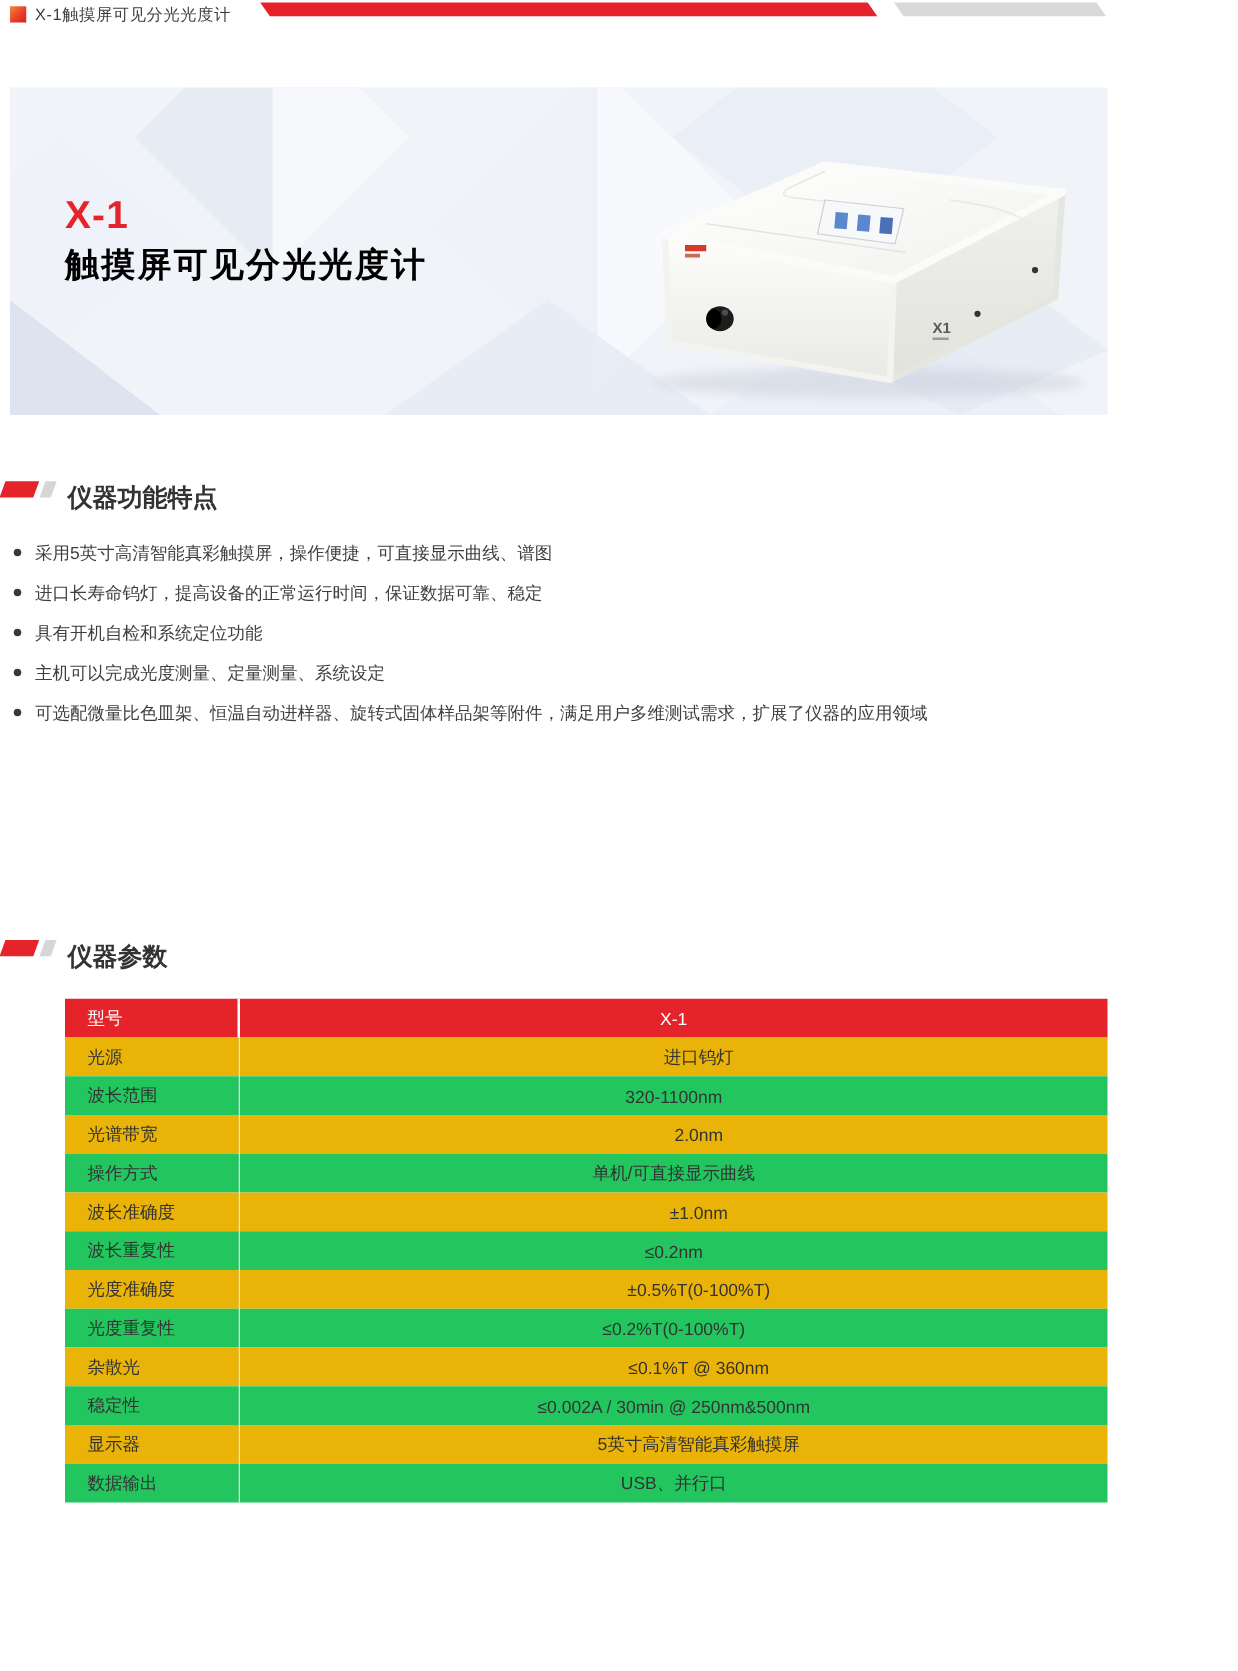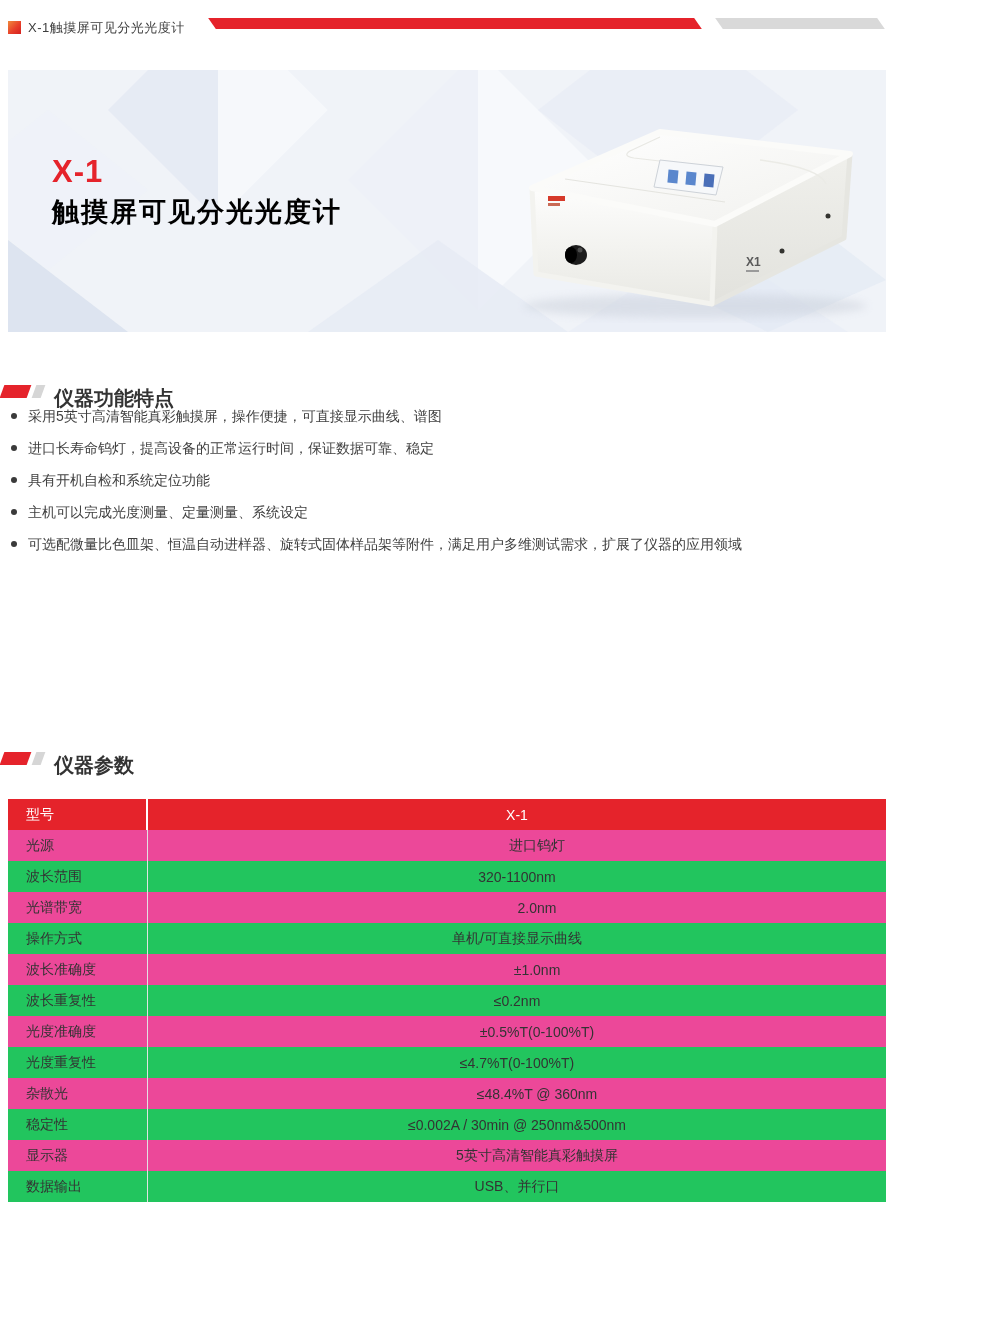--- a/index.html
+++ b/index.html
@@ -2,21 +2,21 @@
 <html style="--accent: #e5232b; --row-gray: #f1f1f1; --bar-gray: #d9d9d9; --hero-bg: #f0f3f8; --text: #333333;"><head>
 <meta charset="utf-8">
 <style>
   html,body{margin:0;padding:0;background:#ffffff;}
   body{
     width:990px;height:1337px;position:relative;overflow:hidden;
     font-family:"Liberation Sans","DejaVu Sans",sans-serif;
     color:#333;
   }
   
-  .topbar{position:absolute;left:0;top:16px;width:852px;height:26px;}
+  .topbar{position:absolute;left:0;top:0;width:852px;height:26px;}
   .topbar .mini-logo{
     position:absolute;left:8px;top:5px;width:13px;height:13px;
     background:linear-gradient(135deg,#f08a3c 0%,#e8402a 55%,#d41f1f 100%);
   }
   .topbar .crumb{
     position:absolute;left:28px;top:4px;font-size:13px;color:#3d3d3d;line-height:16px;
     letter-spacing:0.5px;
   }
   .bar-red{
     position:absolute;left:212px;top:2px;width:486px;height:11px;
@@ -41,38 +41,38 @@
     font-size:27px;font-weight:bold;color:#000000;line-height:40px;
     letter-spacing:2px;margin-top:2px;
   }
   .device{position:absolute;right:6px;top:34px;z-index:1;}
   
   .section-head{position:absolute;left:2px;height:26px;display:flex;align-items:flex-start;}
   .marker-red{width:27px;height:13px;background:var(--accent);transform:skewX(-20deg);}
   .marker-gray{width:9px;height:13px;background:#d6d6d6;transform:skewX(-20deg);margin-left:5px;}
   .section-title{margin-left:11px;font-size:20px;font-weight:600;color:#333;}
   
-  .features{position:absolute;left:10px;top:408px;width:860px;}
+  .features{position:absolute;left:10px;top:434px;width:860px;}
   .feature-item{
     position:relative;padding-left:18px;font-size:14px;color:#3f3f3f;
     line-height:16px;margin-bottom:16px;
   }
   .feature-item::before{
     content:"";position:absolute;left:1px;top:5px;width:6px;height:6px;border-radius:50%;
     background:#3a3a3a;
   }
   
   .ptable{position:absolute;left:8px;top:799px;width:878px;font-size:14px;}
-  .prow{display:flex;height:31px;}
+  .prow{display:flex;height:31px;margin-left:44px;}
   .prow .pcell{display:flex;align-items:center;}
   .pcell.label{width:140px;padding-left:18px;box-sizing:border-box;border-right:1px solid #e2e2e2;}
   .pcell.value{flex:1;justify-content:center;text-align:center;}
   .prow.head{background:var(--accent);color:#ffffff;}
   .prow.head .pcell.label{border-right:2px solid #ffffff;}
-  .prow.even{background:#ec4899;gap:40px;}
+  .prow.even{background:#eab308;gap:40px;}
   .prow.odd{background:#22c55e;}
 </style>
 </head>
 <body>
 
 <div class="topbar">
   <span class="mini-logo"></span>
   <span class="crumb">X-1触摸屏可见分光光度计</span>
   <span class="bar-red"></span>
   <span class="bar-gray"></span>
@@ -196,25 +196,25 @@
   <div class="prow odd">
     <div class="pcell label">波长重复性</div>
     <div class="pcell value">≤0.2nm</div>
   </div>
   <div class="prow even">
     <div class="pcell label">光度准确度</div>
     <div class="pcell value">±0.5%T(0-100%T)</div>
   </div>
   <div class="prow odd">
     <div class="pcell label">光度重复性</div>
-    <div class="pcell value">≤4.7%T(0-100%T)</div>
+    <div class="pcell value">≤0.2%T(0-100%T)</div>
   </div>
   <div class="prow even">
     <div class="pcell label">杂散光</div>
-    <div class="pcell value">≤48.4%T @ 360nm</div>
+    <div class="pcell value">≤0.1%T @ 360nm</div>
   </div>
   <div class="prow odd">
     <div class="pcell label">稳定性</div>
     <div class="pcell value">≤0.002A / 30min @ 250nm&amp;500nm</div>
   </div>
   <div class="prow even">
     <div class="pcell label">显示器</div>
     <div class="pcell value">5英寸高清智能真彩触摸屏</div>
   </div>
   <div class="prow odd">

